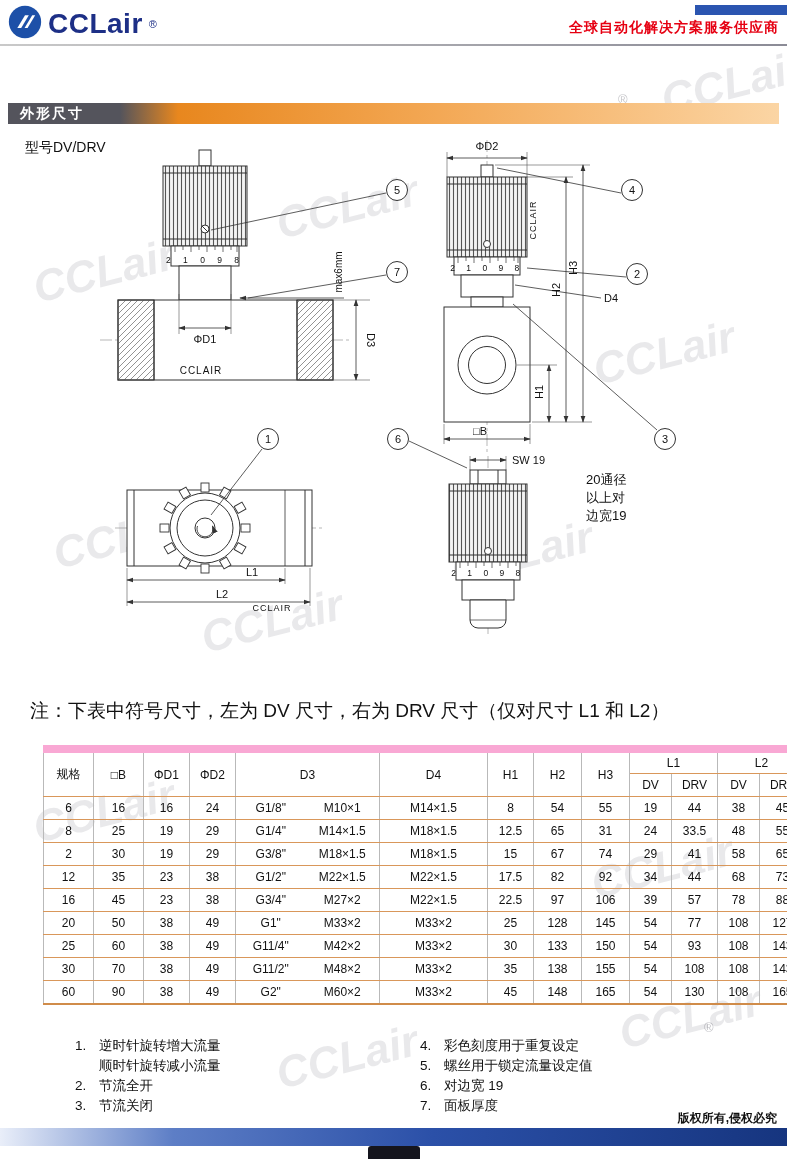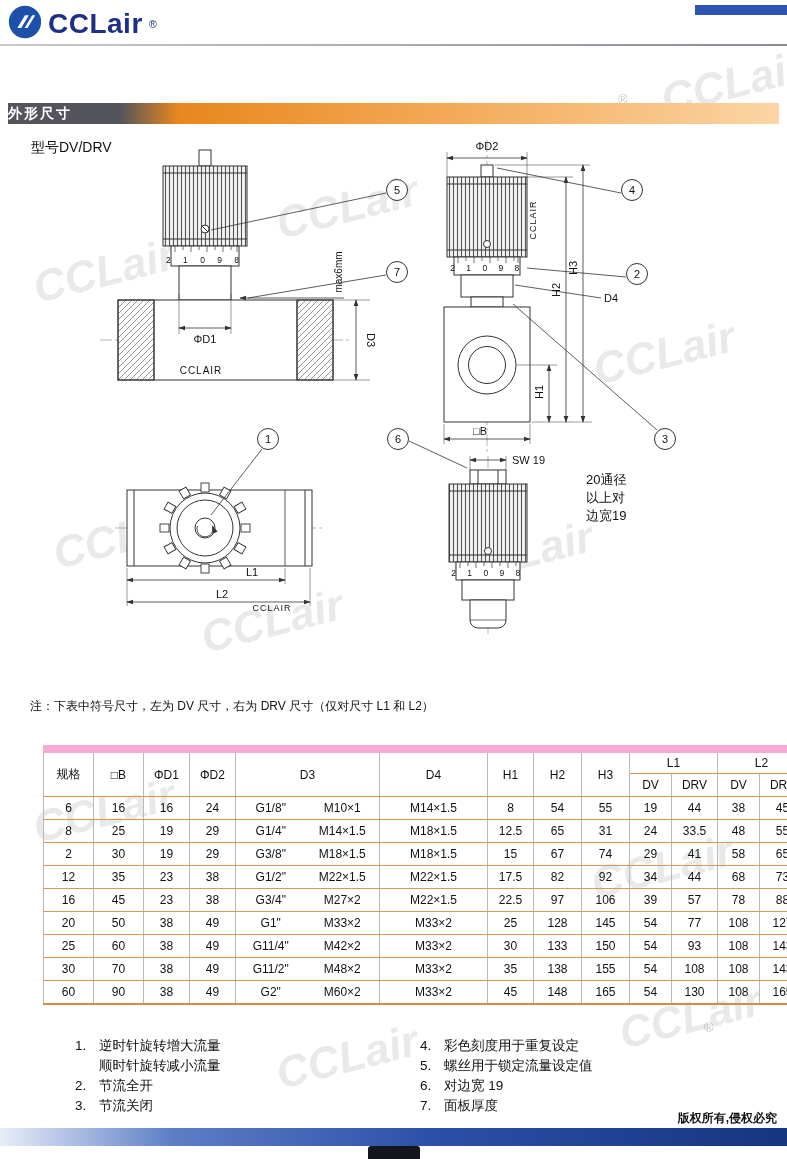--- a/index.html
+++ b/index.html
@@ -26,27 +26,27 @@
   .logo-text { font-size:28px; font-weight:bold; color:#1d2f86; letter-spacing:0.5px; }
   .logo-reg { font-size:11px; color:#1d2f86; vertical-align:super; }
   .top-blue-bar { position:absolute; right:0; top:5px; width:92px; height:10px; background:#2b55b0; }
   .tagline { position:absolute; right:8px; top:19px; font-size:14px; font-weight:bold; color:#e60012; letter-spacing:1px; }
   .header-rule { position:absolute; left:0; top:44px; width:787px; height:2px;
                  background:linear-gradient(90deg,#c9c9c9,#8b8b96); }
 
   
   .section-bar { position:absolute; left:8px; top:103px; width:771px; height:21px; z-index:3;
                  background:linear-gradient(90deg,#54545c 0,#54545c 112px,#e8871e 170px,#f3a855 430px,#fbd5a4 100%);
-                 color:#fff; font-size:14px; font-weight:bold; line-height:21px; letter-spacing:2px; }
-  .model-label { position:absolute; left:31px; top:139px; font-size:14px; z-index:3; }
+                 color:#fff; font-size:14px; font-weight:bold; line-height:21px; padding-left:12px; letter-spacing:2px; }
+  .model-label { position:absolute; left:25px; top:139px; font-size:14px; z-index:3; }
 
   .drawing { position:absolute; left:0; top:132px; width:787px; height:550px; z-index:2; }
   .drawing text { font-family:"Liberation Sans", sans-serif; }
 
-  .note-line { position:absolute; left:30px; top:698px; font-size:12px; z-index:3; }
+  .note-line { position:absolute; left:30px; top:698px; font-size:19px; z-index:3; }
 
   
   .dim-table-wrap { position:absolute; left:8px; top:745px; width:771px; z-index:3; }
   table.dims { width:739px; border-collapse:collapse; table-layout:fixed;
                border-top:8px solid #f9a8d4; border-bottom:2px solid #d08c4a;margin-left:35px; }
   table.dims th, table.dims td {
     border-top:1px solid #d9975a; border-bottom:1px solid #d9975a;
     border-left:1px solid #b9b9b9; border-right:1px solid #b9b9b9;
     font-size:12px; font-weight:normal; text-align:center; padding:3px 1px; height:23px;
     background:transparent; }
@@ -94,20 +94,21 @@
         <svg viewBox="0 0 40 40" width="34" height="34">
           <circle cx="20" cy="20" r="19" fill="#1d50a8"></circle>
           <path d="M11 27 L20 12 L24.5 12 L15.5 27 z" fill="#fff"></path>
           <path d="M19.5 27 L28.5 12 L32 12 L23 27 z" fill="#fff"></path>
         </svg>
       </span>
       <span class="logo-text">CCLair</span>
       <sup class="logo-reg">®</sup>
     </div>
     <div class="top-blue-bar"></div>
+    <div class="tagline">全球自动化解决方案服务供应商</div>
     <div class="header-rule"></div>
   </div>
 
   <div class="section-bar">外形尺寸</div>
   <div class="model-label">型号DV/DRV</div>
 
   <svg class="drawing" viewBox="0 0 787 550">
     <defs>
       <pattern id="knurl" width="4" height="8" patternUnits="userSpaceOnUse">
         <rect width="4" height="8" fill="#f3f3f3"></rect>

